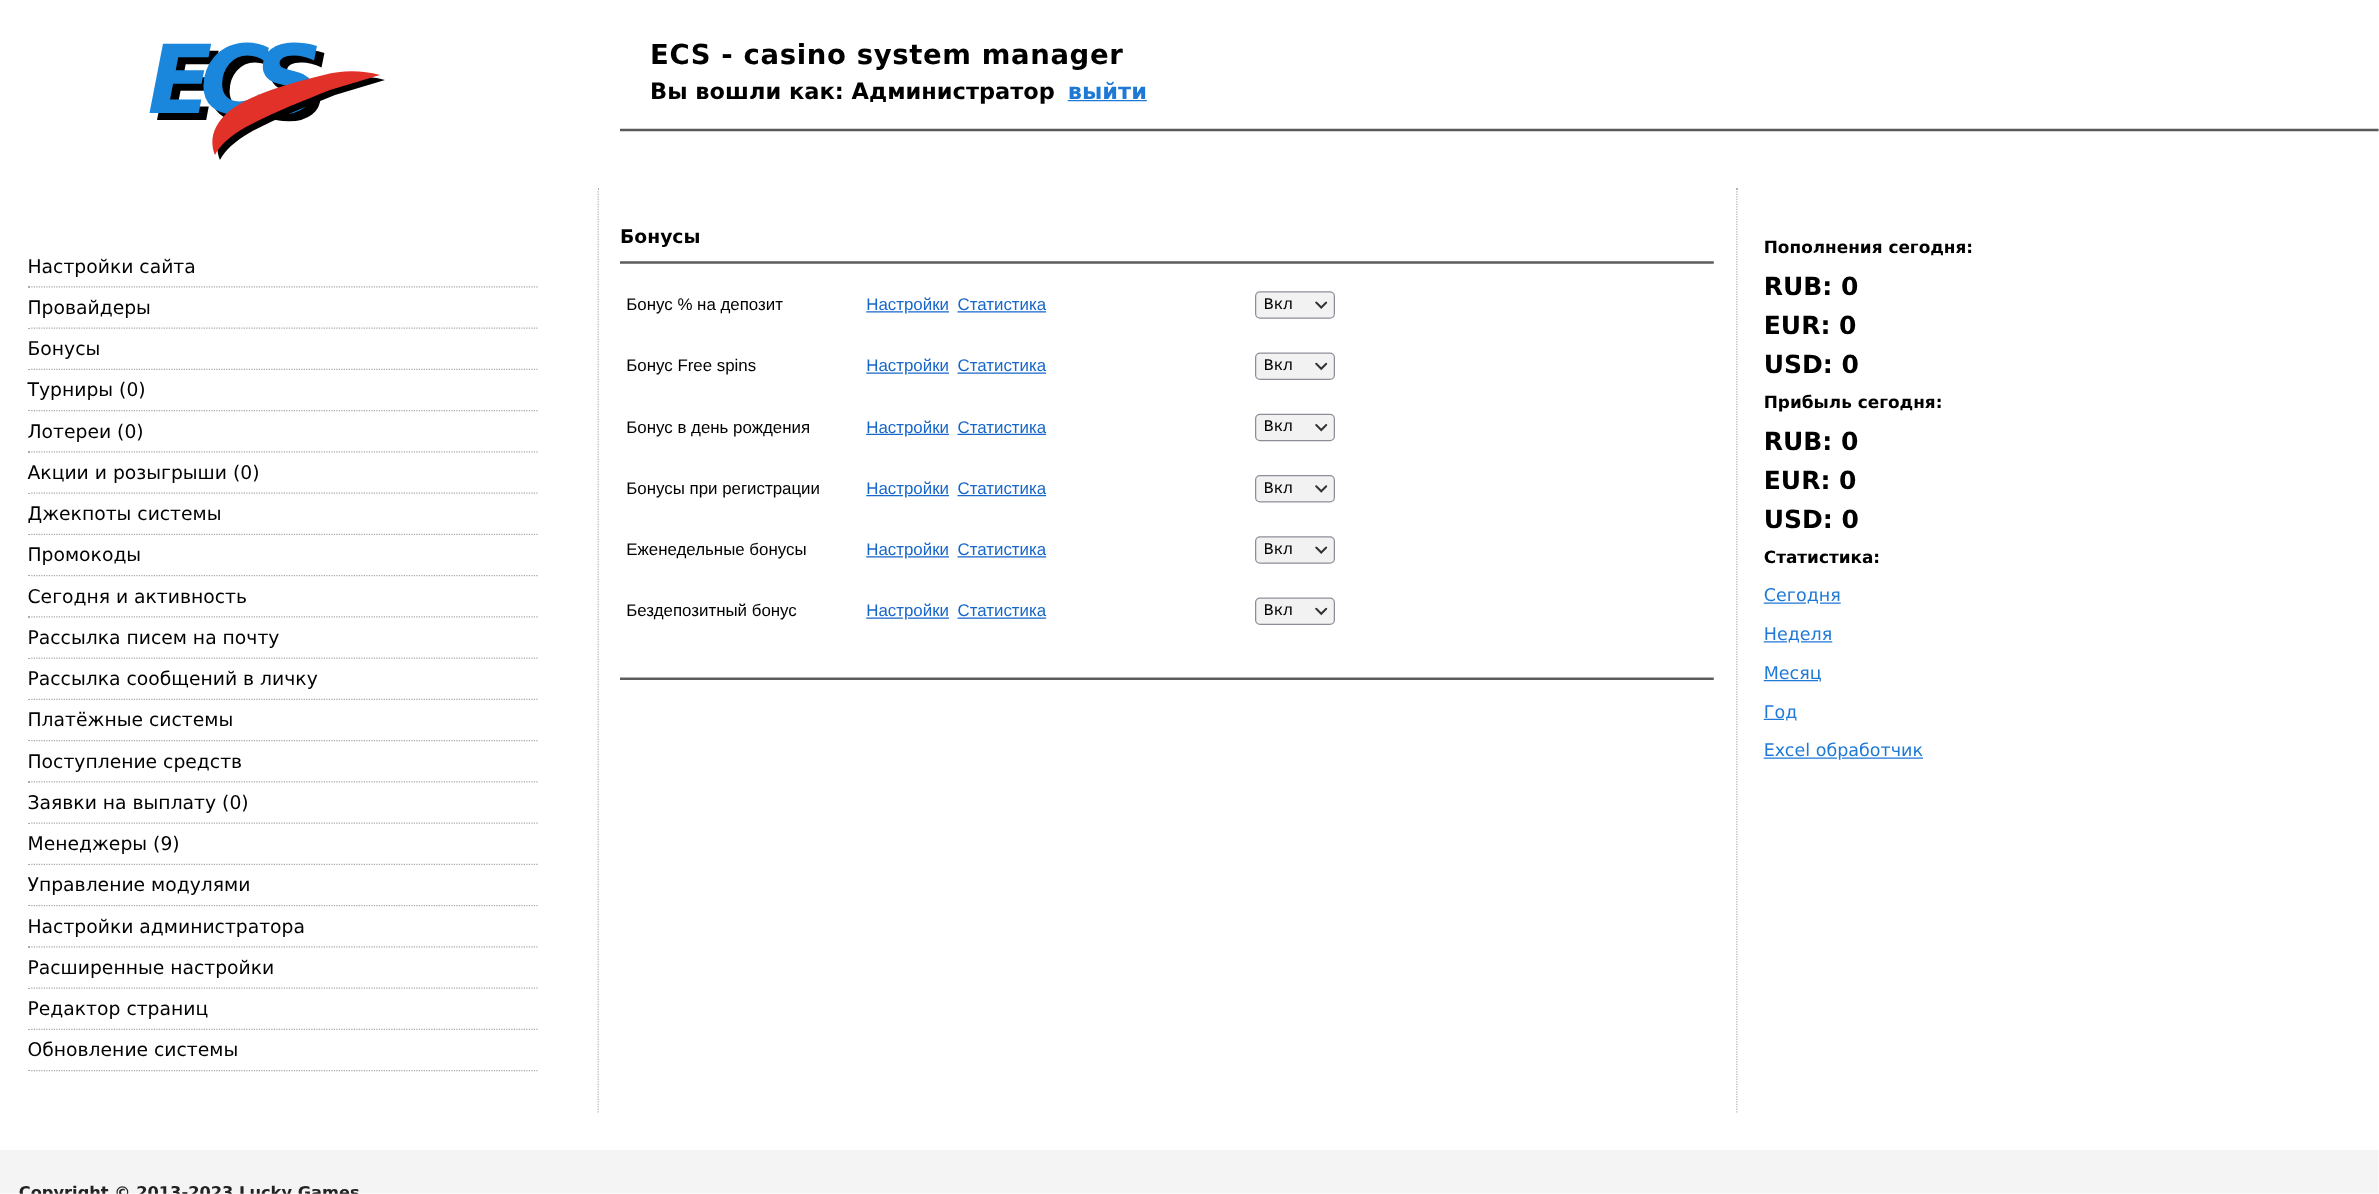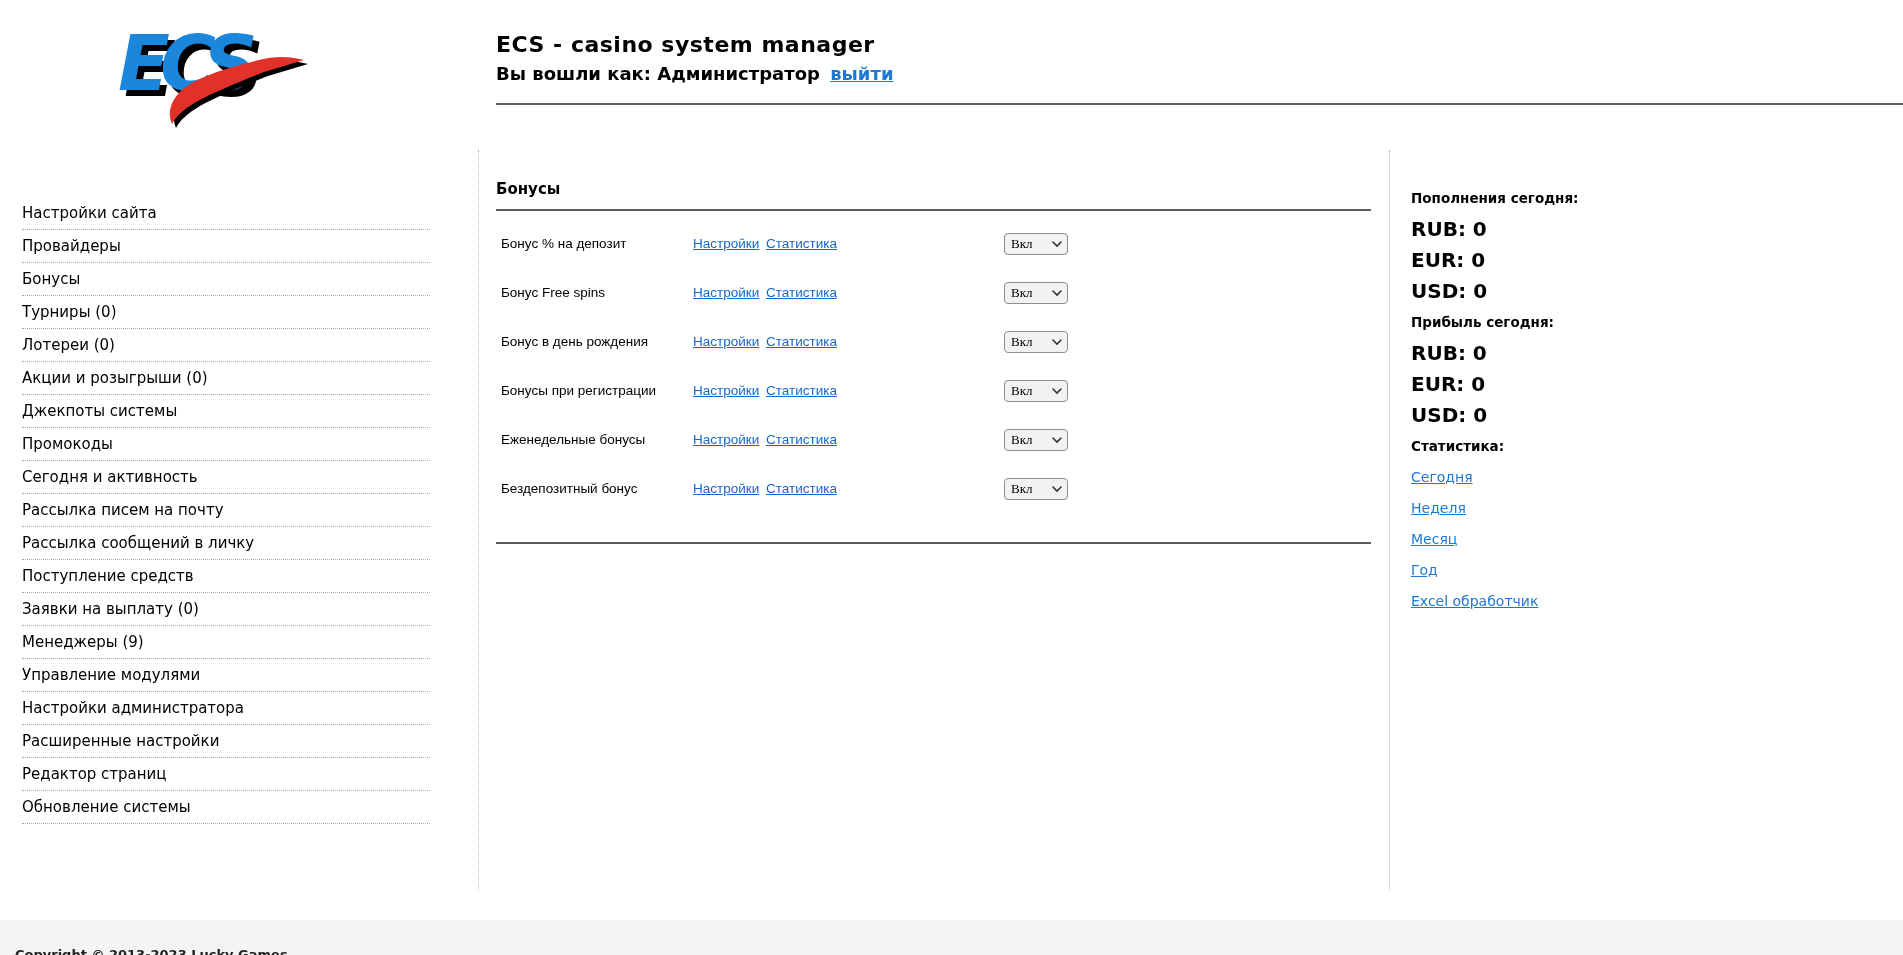--- a/index.html
+++ b/index.html
@@ -3,21 +3,21 @@
 <meta charset="utf-8">
 <title>ECS - casino system manager</title>
 <style>
   * { margin:0; padding:0; box-sizing:border-box; }
   html,body { width:1903px; height:955px; overflow:hidden; background:#fff;
               font-family:"DejaVu Sans", sans-serif; color:#000; }
 
   
   .header { position:relative; height:150px; }
   .logo { position:absolute; left:110px; top:8px; width:200px; height:120px; }
-  .header-text { position:absolute; left:496px; top:32px; }
+  .header-text { position:absolute; left:520px; top:32px; }
   .page-title { font-size:22px; font-weight:bold; letter-spacing:.5px; }
   .login-line { margin-top:6px; font-size:18px; font-weight:bold; }
   .login-line a { margin-left:4px; }
   .header-rule { position:absolute; left:496px; right:0; top:103px; height:2px; background:#5a5a5a; }
 
   a.clink { color:#1e79d6; text-decoration:underline; cursor:pointer; }
   a.link  { color:#1766c9; text-decoration:underline; cursor:pointer;
             font-family:"Liberation Sans", sans-serif; }
 
   
@@ -34,21 +34,21 @@
   .rows { margin-top:8px; }
   .row { height:49px; display:grid; grid-template-columns:172px 73px 258px auto;
          align-items:center; padding-left:5px;
          font-family:"Liberation Sans", sans-serif; font-size:13.5px; }
   .row a { justify-self:start; font-size:13.5px;margin-left:20px; }
   .bottom-rule { margin-top:29px; }
 
   .select-wrap { position:relative; display:inline-block; width:64px; height:22px; }
   .state-select { appearance:none; -webkit-appearance:none; width:64px; height:22px;
                   border:1px solid #8d8d9a; border-radius:4px; background:#f2f2f2;
-                  font-family:Liberation Serif, serif; font-size:13px;
+                  font-family:Liberation Mono, monospace; font-size:13px;
                   padding:0 18px 0 6px; color:#000; cursor:pointer; }
   .select-wrap svg { position:absolute; right:6px; top:8px; pointer-events:none; }
 
   .right { flex:1; padding:33px 0 0 21px; }
   .rp-h { font-size:13.5px; font-weight:bold; line-height:31px; }
   .rp-v { font-size:20px; line-height:31px;font-weight:bold; }
   .rp-link { display:table; line-height:31px; font-size:14px; }
 
   
   .footer { margin-top:30px; height:35px; background:#f4f4f4; padding:27px 0 0 15px; }
@@ -82,20 +82,21 @@
     <div class="side-item">Провайдеры</div>
     <div class="side-item">Бонусы</div>
     <div class="side-item">Турниры (0)</div>
     <div class="side-item">Лотереи (0)</div>
     <div class="side-item">Акции и розыгрыши (0)</div>
     <div class="side-item">Джекпоты системы</div>
     <div class="side-item">Промокоды</div>
     <div class="side-item">Сегодня и активность</div>
     <div class="side-item">Рассылка писем на почту</div>
     <div class="side-item">Рассылка сообщений в личку</div>
+    <div class="side-item">Платёжные системы</div>
     <div class="side-item">Поступление средств</div>
     <div class="side-item">Заявки на выплату (0)</div>
     <div class="side-item">Менеджеры (9)</div>
     <div class="side-item">Управление модулями</div>
     <div class="side-item">Настройки администратора</div>
     <div class="side-item">Расширенные настройки</div>
     <div class="side-item">Редактор страниц</div>
     <div class="side-item">Обновление системы</div>
   </nav>
 

